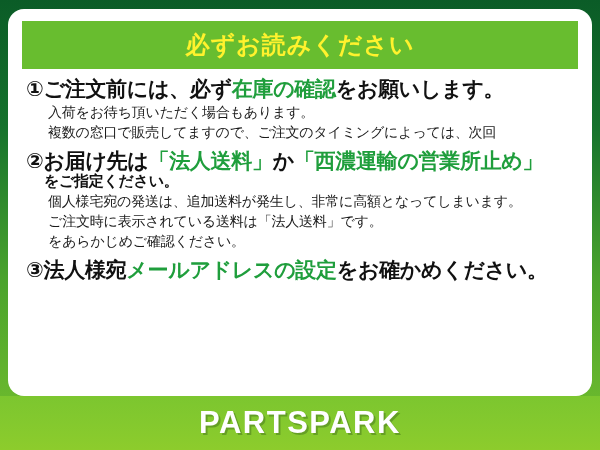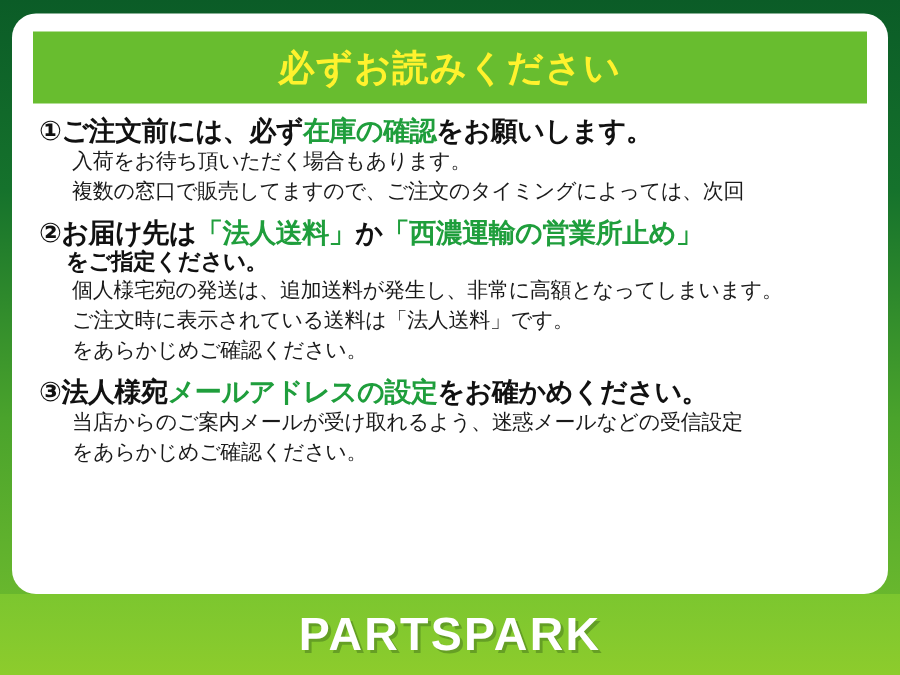--- a/index.html
+++ b/index.html
@@ -50,21 +50,21 @@
 
   .items {
     padding: 2px 2px 0 4px;
   }
 
   .item {
     margin-bottom: 6px;
   }
 
   .item-head {
-    font-size: 18px;
+    font-size: 21px;
     font-weight: bold;
     color: #111111;
     line-height: 1.18;
     letter-spacing: -0.3px;
     white-space: nowrap;
   }
   .item-head .marker {
     display: inline-block;
   }
   .item-head-line2 {
@@ -139,24 +139,20 @@
         <div class="item-head-line2">をご指定ください。</div>
         <div class="item-body">
           <div>個人様宅宛の発送は、追加送料が発生し、非常に高額となってしまいます。</div>
           <div>ご注文時に表示されている送料は「法人送料」です。</div>
           <div>をあらかじめご確認ください。</div>
         </div>
       </div>
 
       <div class="item">
         <div class="item-head"><span class="marker">③</span><span>法人様宛</span><span class="hl">メールアドレスの設定</span><span>をお確かめください。</span></div>
-        <div class="item-body">
-          <div>当店からのご案内メールが受け取れるよう、迷惑メールなどの受信設定</div>
-          <div>をあらかじめご確認ください。</div>
-        </div>
       </div>
 
     </div>
   </div>
 
   <div class="footer">
     <span class="logo-text">PARTSPARK</span>
   </div>
 
 </div>

